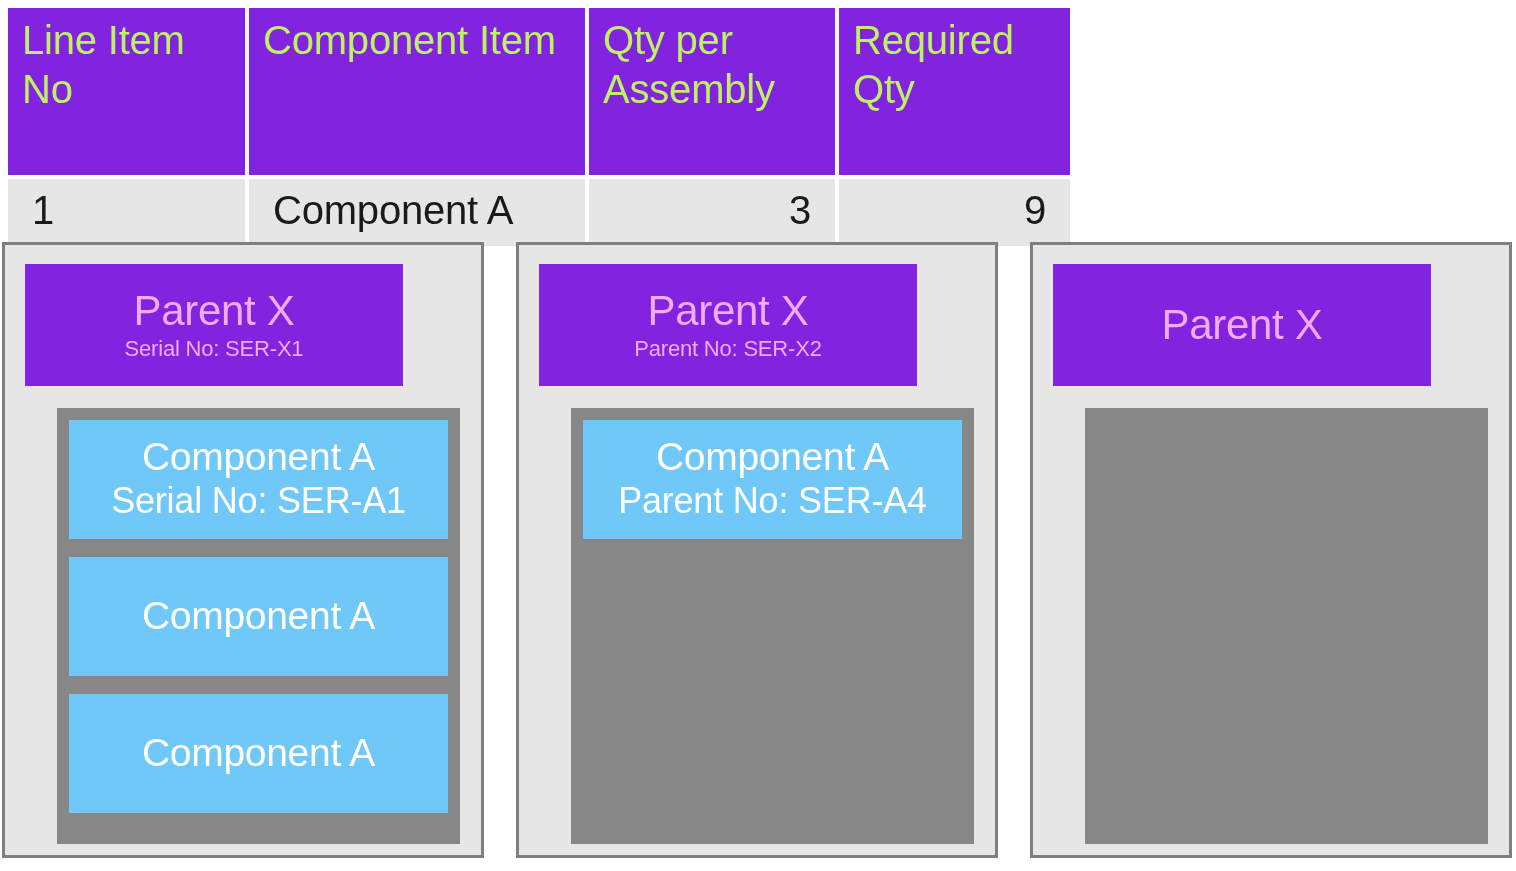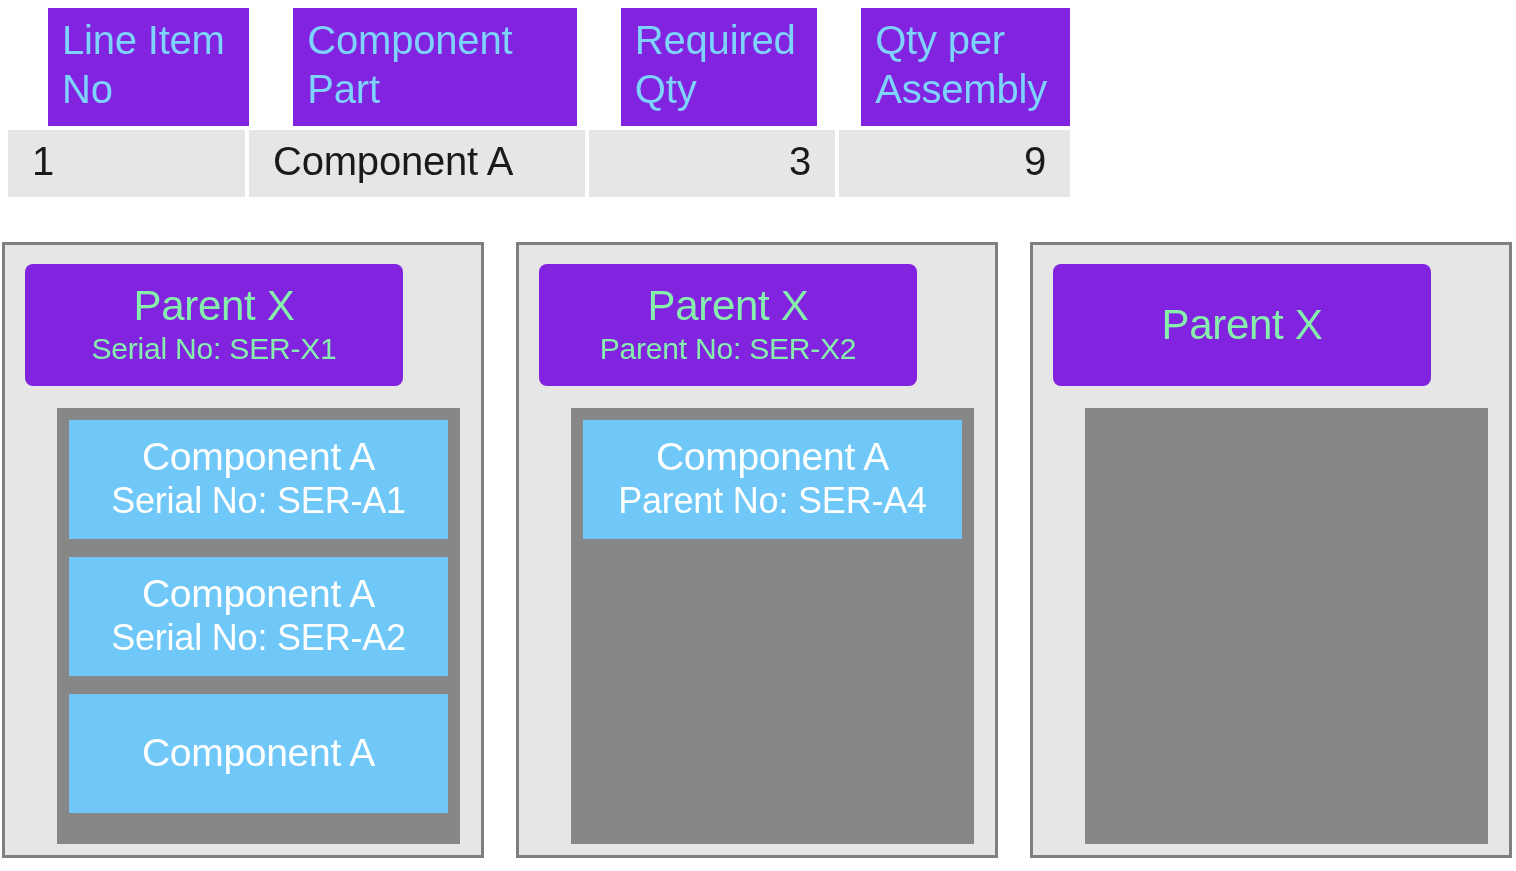--- a/index.html
+++ b/index.html
@@ -31,23 +31,22 @@
   }
   .bom-cell {
     box-sizing: border-box;
     padding: 8px 14px 10px 14px;
     font-size: 40px;
     line-height: 1.22;
     letter-spacing: -0.2px;
   }
   .bom-head .bom-cell {
     background: #8223e0;
-    color: #7dd3fc;
-    height: 118px;
-    margin-left: 40px;
+    color: #bef264;
+    height: 167px;
   }
   .bom-body .bom-cell {
     background: #e6e6e6;
     color: #1a1a1a;
     height: 67px;
     padding-top: 6px;
     display: flex;
     align-items: center;
   }
   .c0 { width: 237px; }
@@ -77,35 +76,34 @@
     border: 3px solid #7f7f7f;
     position: relative;
   }
   .parent-badge {
     position: absolute;
     left: 20px;
     top: 19px;
     width: 378px;
     height: 122px;
     background: #8223e0;
-    color: #86efac;
+    color: #f0abfc;
     display: flex;
     flex-direction: column;
     align-items: center;
     justify-content: center;
     text-align: center;
-    border-radius: 8px;
   }
   .parent-title {
     font-size: 42px;
     line-height: 1.05;
     letter-spacing: -0.3px;
   }
   .parent-serial {
-    font-size: 30px;
+    font-size: 22px;
     line-height: 1.12;
     margin-top: 4px;
     letter-spacing: -0.2px;
   }
   .slot-box {
     position: absolute;
     left: 52px;
     top: 163px;
     width: 403px;
     height: 436px;
@@ -141,23 +139,23 @@
     letter-spacing: -0.2px;
   }
 </style>
 </head>
 <body>
 
 <div class="bom-table">
 
   <div class="bom-row bom-head">
     <div class="bom-cell c0">Line Item No</div>
-    <div class="bom-cell c1">Component Part</div>
+    <div class="bom-cell c1">Component Item</div>
+    <div class="bom-cell c2">Qty per Assembly</div>
     <div class="bom-cell c3">Required Qty</div>
-    <div class="bom-cell c2">Qty per Assembly</div>
   </div>
 
   <div class="bom-row bom-body">
     <div class="bom-cell c0">1</div>
     <div class="bom-cell c1">Component A</div>
     <div class="bom-cell c2">3</div>
     <div class="bom-cell c3">9</div>
   </div>
 
 </div>
@@ -169,21 +167,20 @@
       <div class="parent-title">Parent X</div>
       <div class="parent-serial">Serial No: SER-X1</div>
     </div>
     <div class="slot-box">
       <div class="comp-box">
         <div class="comp-title">Component A</div>
         <div class="comp-serial">Serial No: SER-A1</div>
       </div>
       <div class="comp-box">
         <div class="comp-title">Component A</div>
-        <div class="comp-serial">Serial No: SER-A2</div>
       </div>
       <div class="comp-box">
         <div class="comp-title">Component A</div>
       </div>
     </div>
   </div>
 
   <div class="card">
     <div class="parent-badge">
       <div class="parent-title">Parent X</div>

